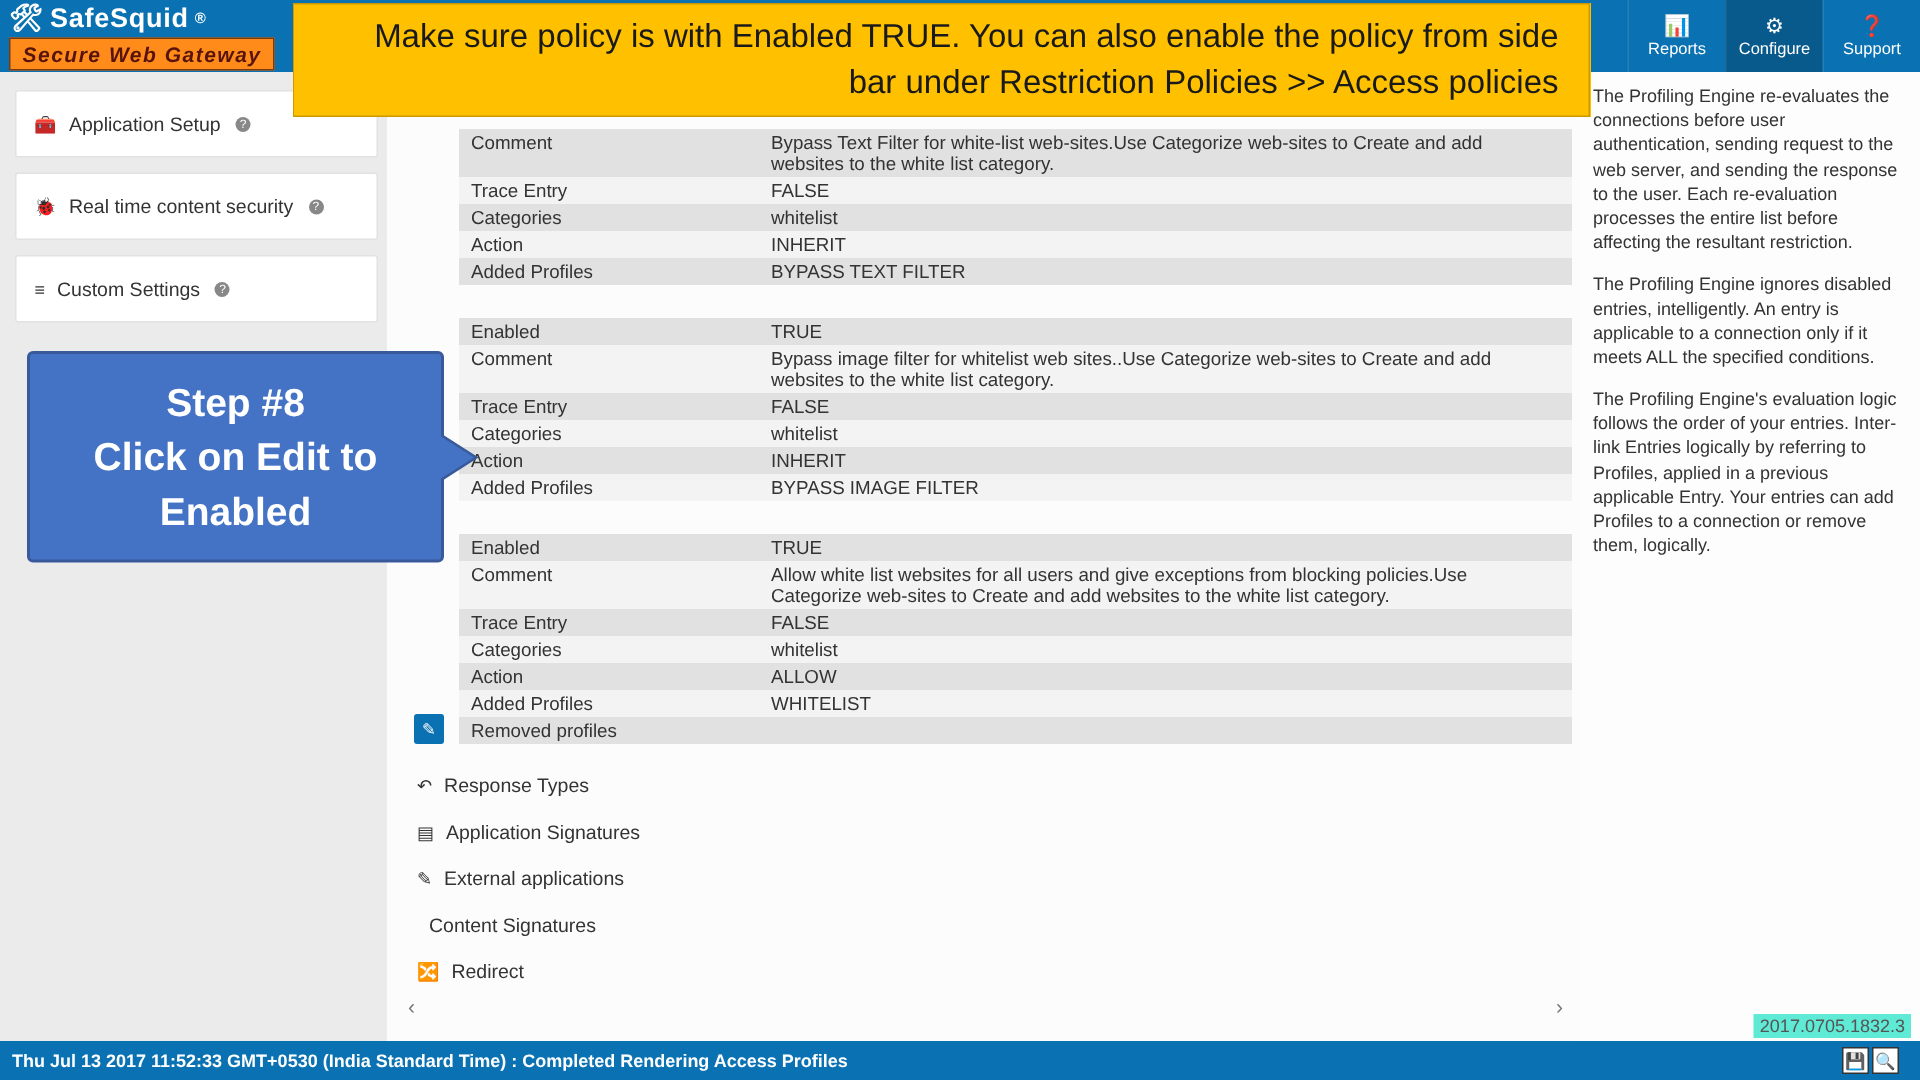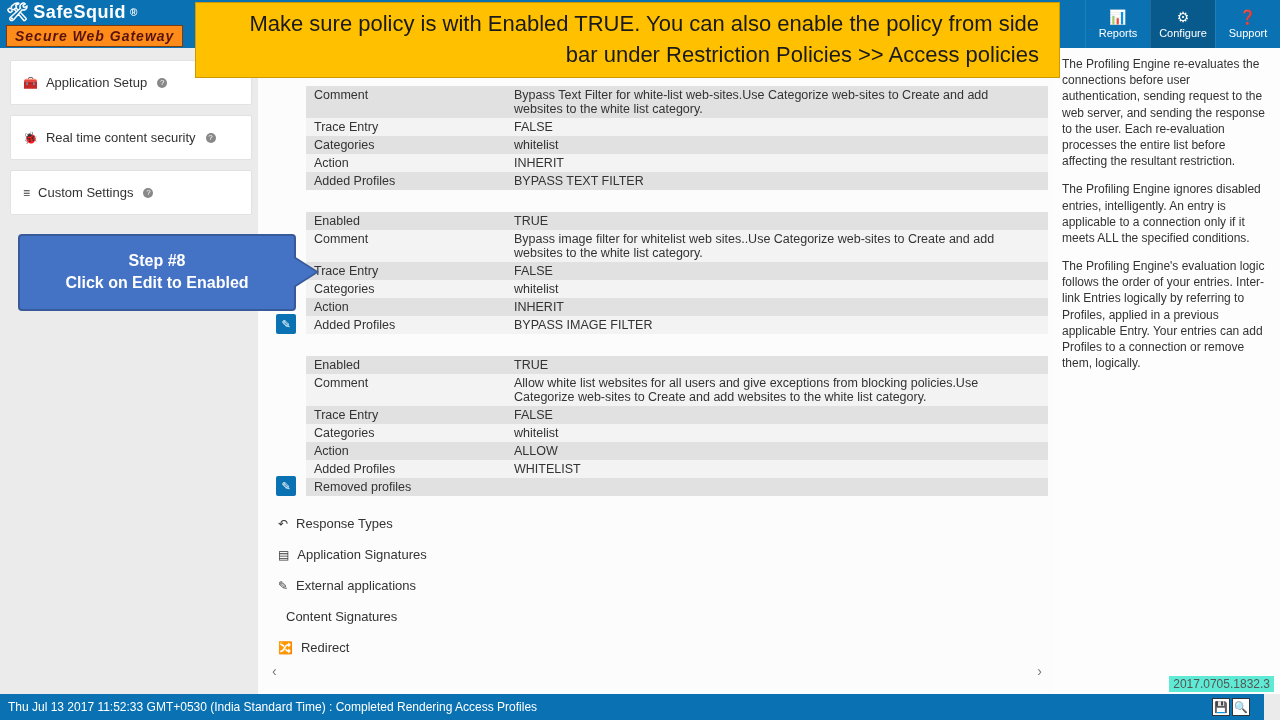--- a/index.html
+++ b/index.html
@@ -41,26 +41,26 @@
   .pv { flex: 1; padding: 2px 8px; }
   .section-accordion { padding: 8px 12px; font-size: 13px; color: #333; display:flex; align-items:center; gap:8px; cursor:pointer; }
   .section-accordion .sicon { font-size: 12px; }
   .bottom-scroll-arrows { display:flex; justify-content: space-between; padding: 0 6px 4px; color:#777; font-size:14px; }
 
   
   .right-panel { width: 228px; background: #fdfdfd; padding: 8px 10px; font-size: 12px; color: #333; line-height: 1.35; overflow:hidden; }
   .right-panel p { margin-bottom: 12px; }
 
   
-  .callout { position: absolute; top: 234px; left: 18px; width: 278px; background: #4472c4; border: 2px solid #385a9b; color: #fff; text-align: center; padding: 14px 10px; font-size: 16px; font-weight: bold; z-index: 60; line-height: 1.4; border-radius: 4px; }
+  .callout { position: absolute; top: 234px; left: 18px; width: 278px; background: #4472c4; border: 2px solid #385a9b; color: #fff; text-align: center; padding: 14px 10px; font-size: 26px; font-weight: bold; z-index: 60; line-height: 1.4; border-radius: 4px; }
   .callout::after { content: ""; position: absolute; top: 50%; right: -22px; transform: translateY(-50%); border-width: 14px 0 14px 22px; border-style: solid; border-color: transparent transparent transparent #4472c4; }
   .callout::before { content: ""; position: absolute; top: 50%; right: -25px; transform: translateY(-50%); border-width: 16px 0 16px 25px; border-style: solid; border-color: transparent transparent transparent #385a9b; }
 
   
-  .footer { position: absolute; bottom: 0; left: 0; right: 16px; height: 26px; background: #0a72b2; color: #fff; font-size: 12px; display: flex; align-items: center; padding: 0 8px; }
+  .footer { position: absolute; bottom: 0; left: 0; right: 0; height: 26px; background: #0a72b2; color: #fff; font-size: 12px; display: flex; align-items: center; padding: 0 8px; font-weight: bold; }
   .footer-right { margin-left:auto; display:flex; align-items:center; gap:6px; }
   .footer-icons { display:flex; gap:2px; margin-right: 6px; }
   .footer-iconbtn { width:18px; height:18px; border:1px solid #333; background:#fff; color:#333; display:flex; align-items:center; justify-content:center; font-size:11px; cursor:pointer; }
   .version-tag { position:absolute; right:6px; bottom:28px; font-size:12px; color:#555; background:#5eead4; padding:1px 4px; }
 
   
   .scroll-wrap::-webkit-scrollbar { width: 16px; height:16px; }
   .scroll-wrap::-webkit-scrollbar-track { background: #f0f0f0; }
   .scroll-wrap::-webkit-scrollbar-thumb { background: #c2c2c2; }
 </style>

